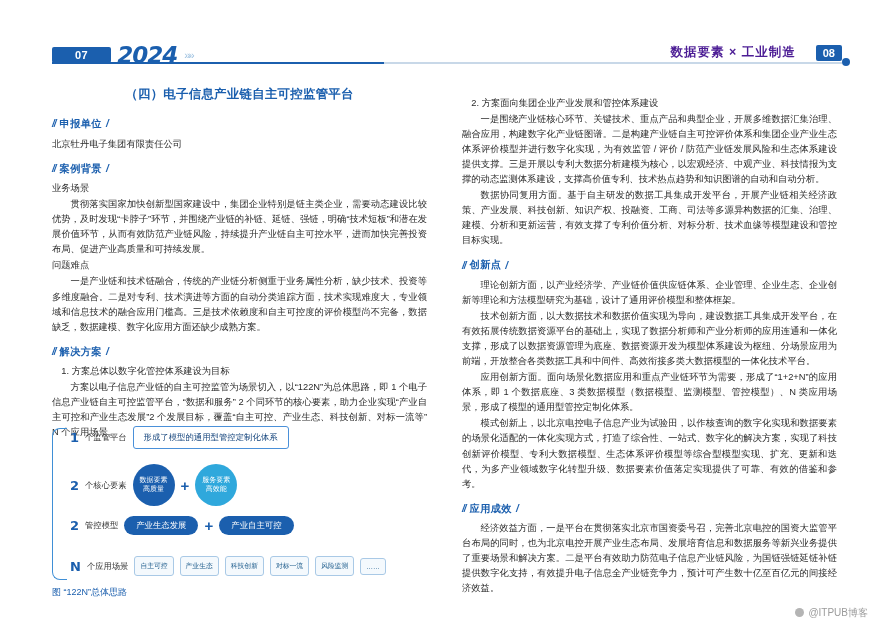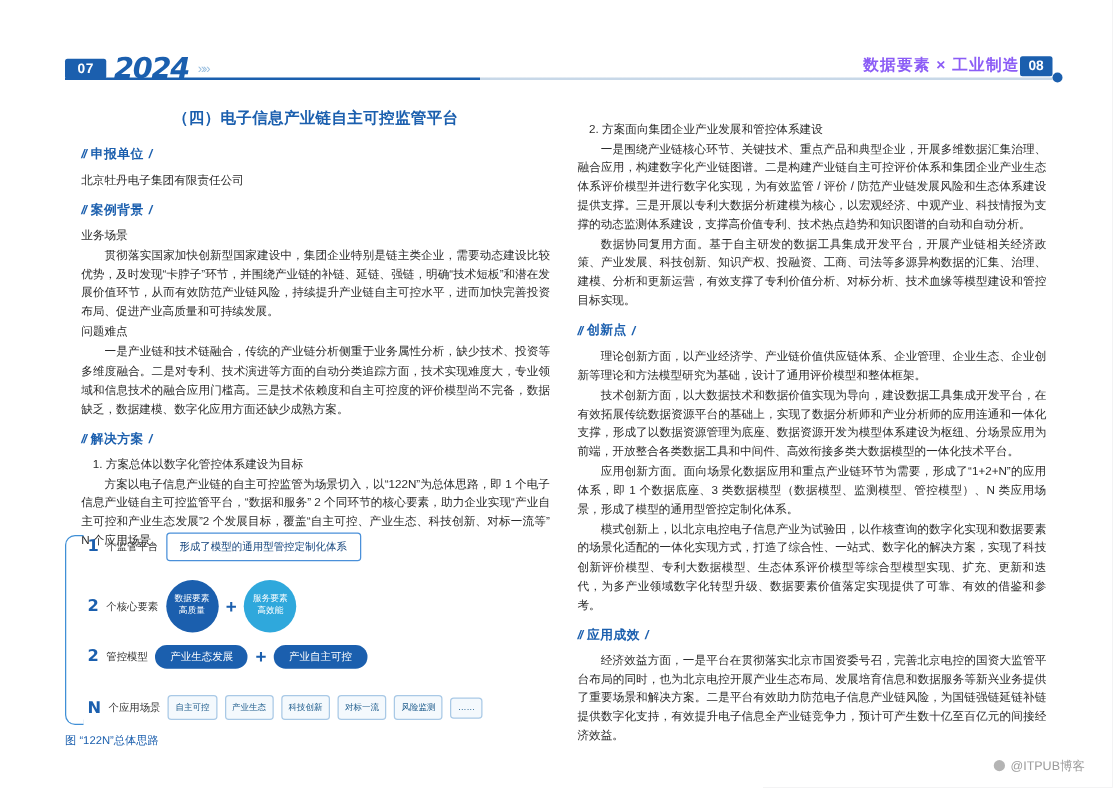--- a/index.html
+++ b/index.html
@@ -26,21 +26,21 @@
     top: 42px;
     display: flex;
     align-items: center;
     gap: 6px;
   }
   .pg-badge {
     background: #1b5fae;
     color: #fff;
     font-size: 11px;
     font-weight: bold;
-    padding: 2px 10px;
+    padding: 2px 23px;
     border-radius: 2px;
     letter-spacing: 0.5px;
   }
   .year-num {
     font-size: 23px;
     font-weight: bold;
     color: #1b5fae;
     letter-spacing: -1px;
     font-style: italic;
     font-family: "DejaVu Sans", sans-serif;
@@ -55,23 +55,23 @@
     position: absolute;
     right: 48px;
     top: 44px;
     display: flex;
     align-items: center;
     gap: 0;
   }
   .hdr-right .ttl {
     font-size: 12.5px;
     font-weight: bold;
-    color: #8b5cf6;
+    color: #4c1d95;
     letter-spacing: 1px;
-    margin-right: 0;
+    margin-right: 20px;
     text-align: center;
   }
   .pg-badge2 {
     background: #1b5fae;
     color: #fff;
     font-size: 11px;
     font-weight: bold;
     padding: 2px 7px;
     border-radius: 2px;
   }
@@ -95,21 +95,21 @@
 
   
   .col {
     position: absolute;
     top: 84px;
     width: 375px;
     font-size: 9.3px;
     line-height: 1.62;
     color: #2b2b2b;
   }
-  .col.left { left: 52px; margin-left: 13px; }
+  .col.left { left: 52px; }
   .col.right { left: 462px; margin-top: 12px; }
 
   .section-title {
     color: #1b5fae;
     font-weight: bold;
     font-size: 12.4px;
     text-align: center;
     margin-bottom: 12px;
     letter-spacing: 0.3px;
   }

